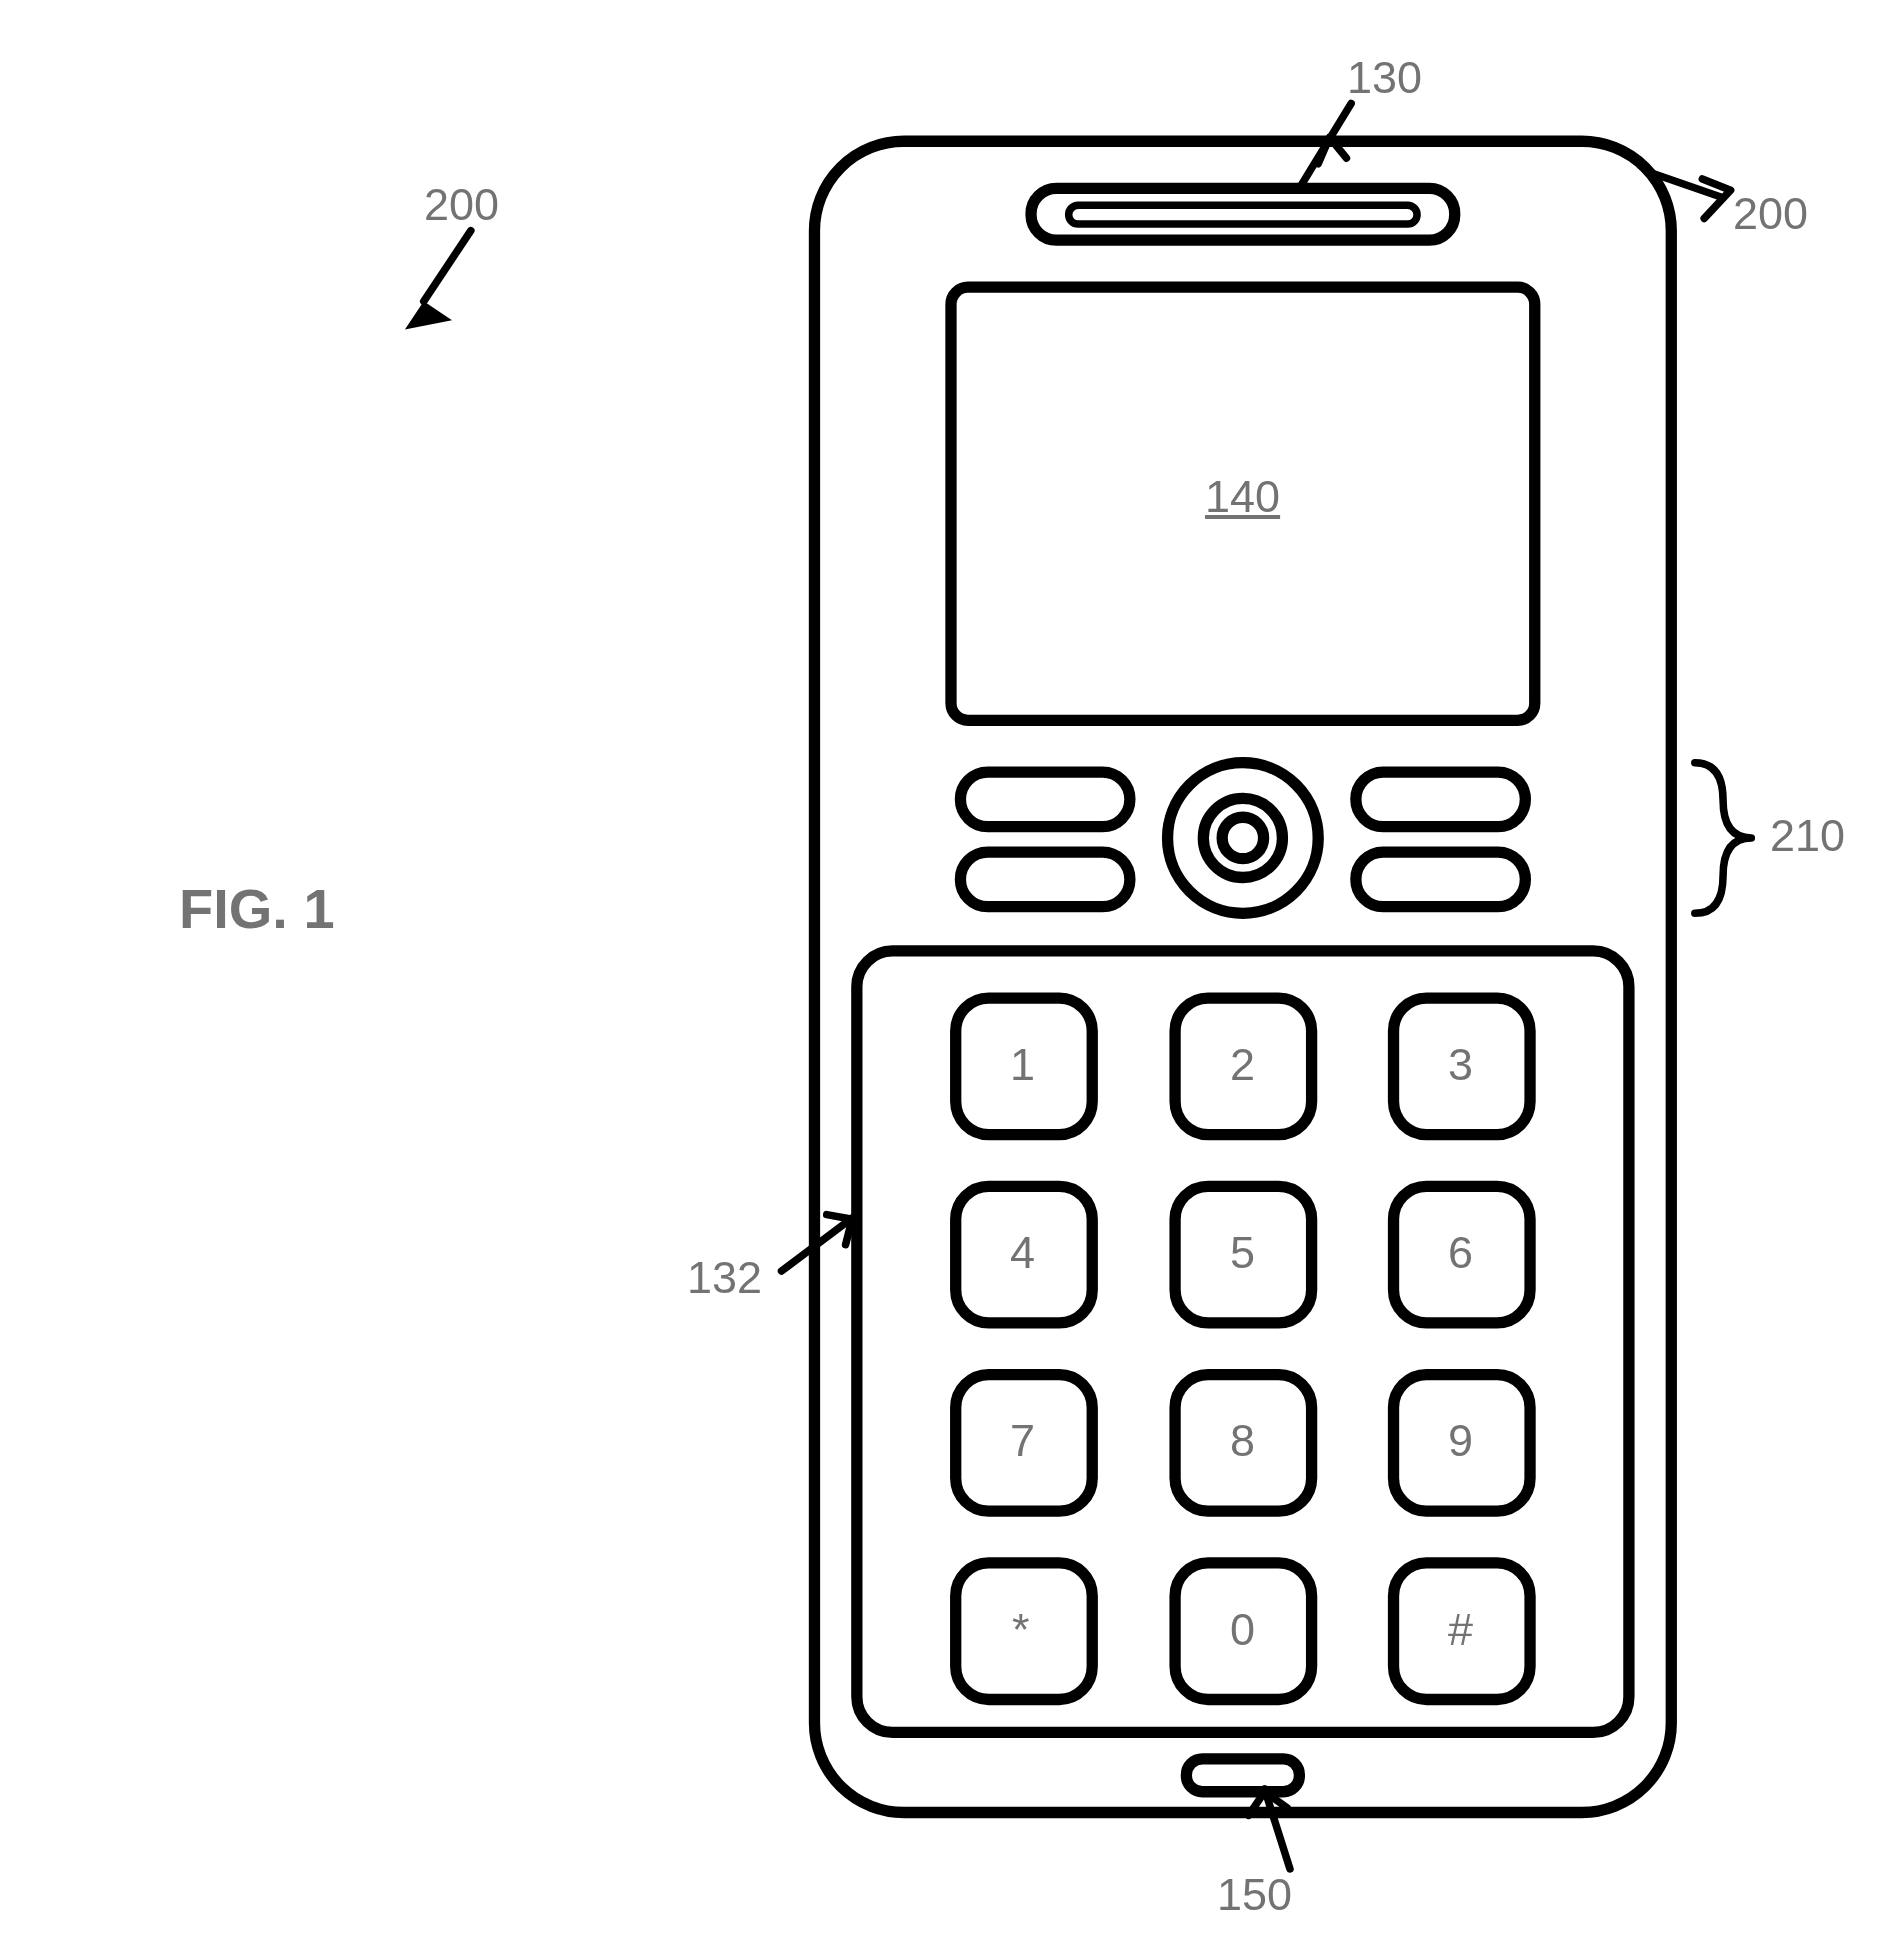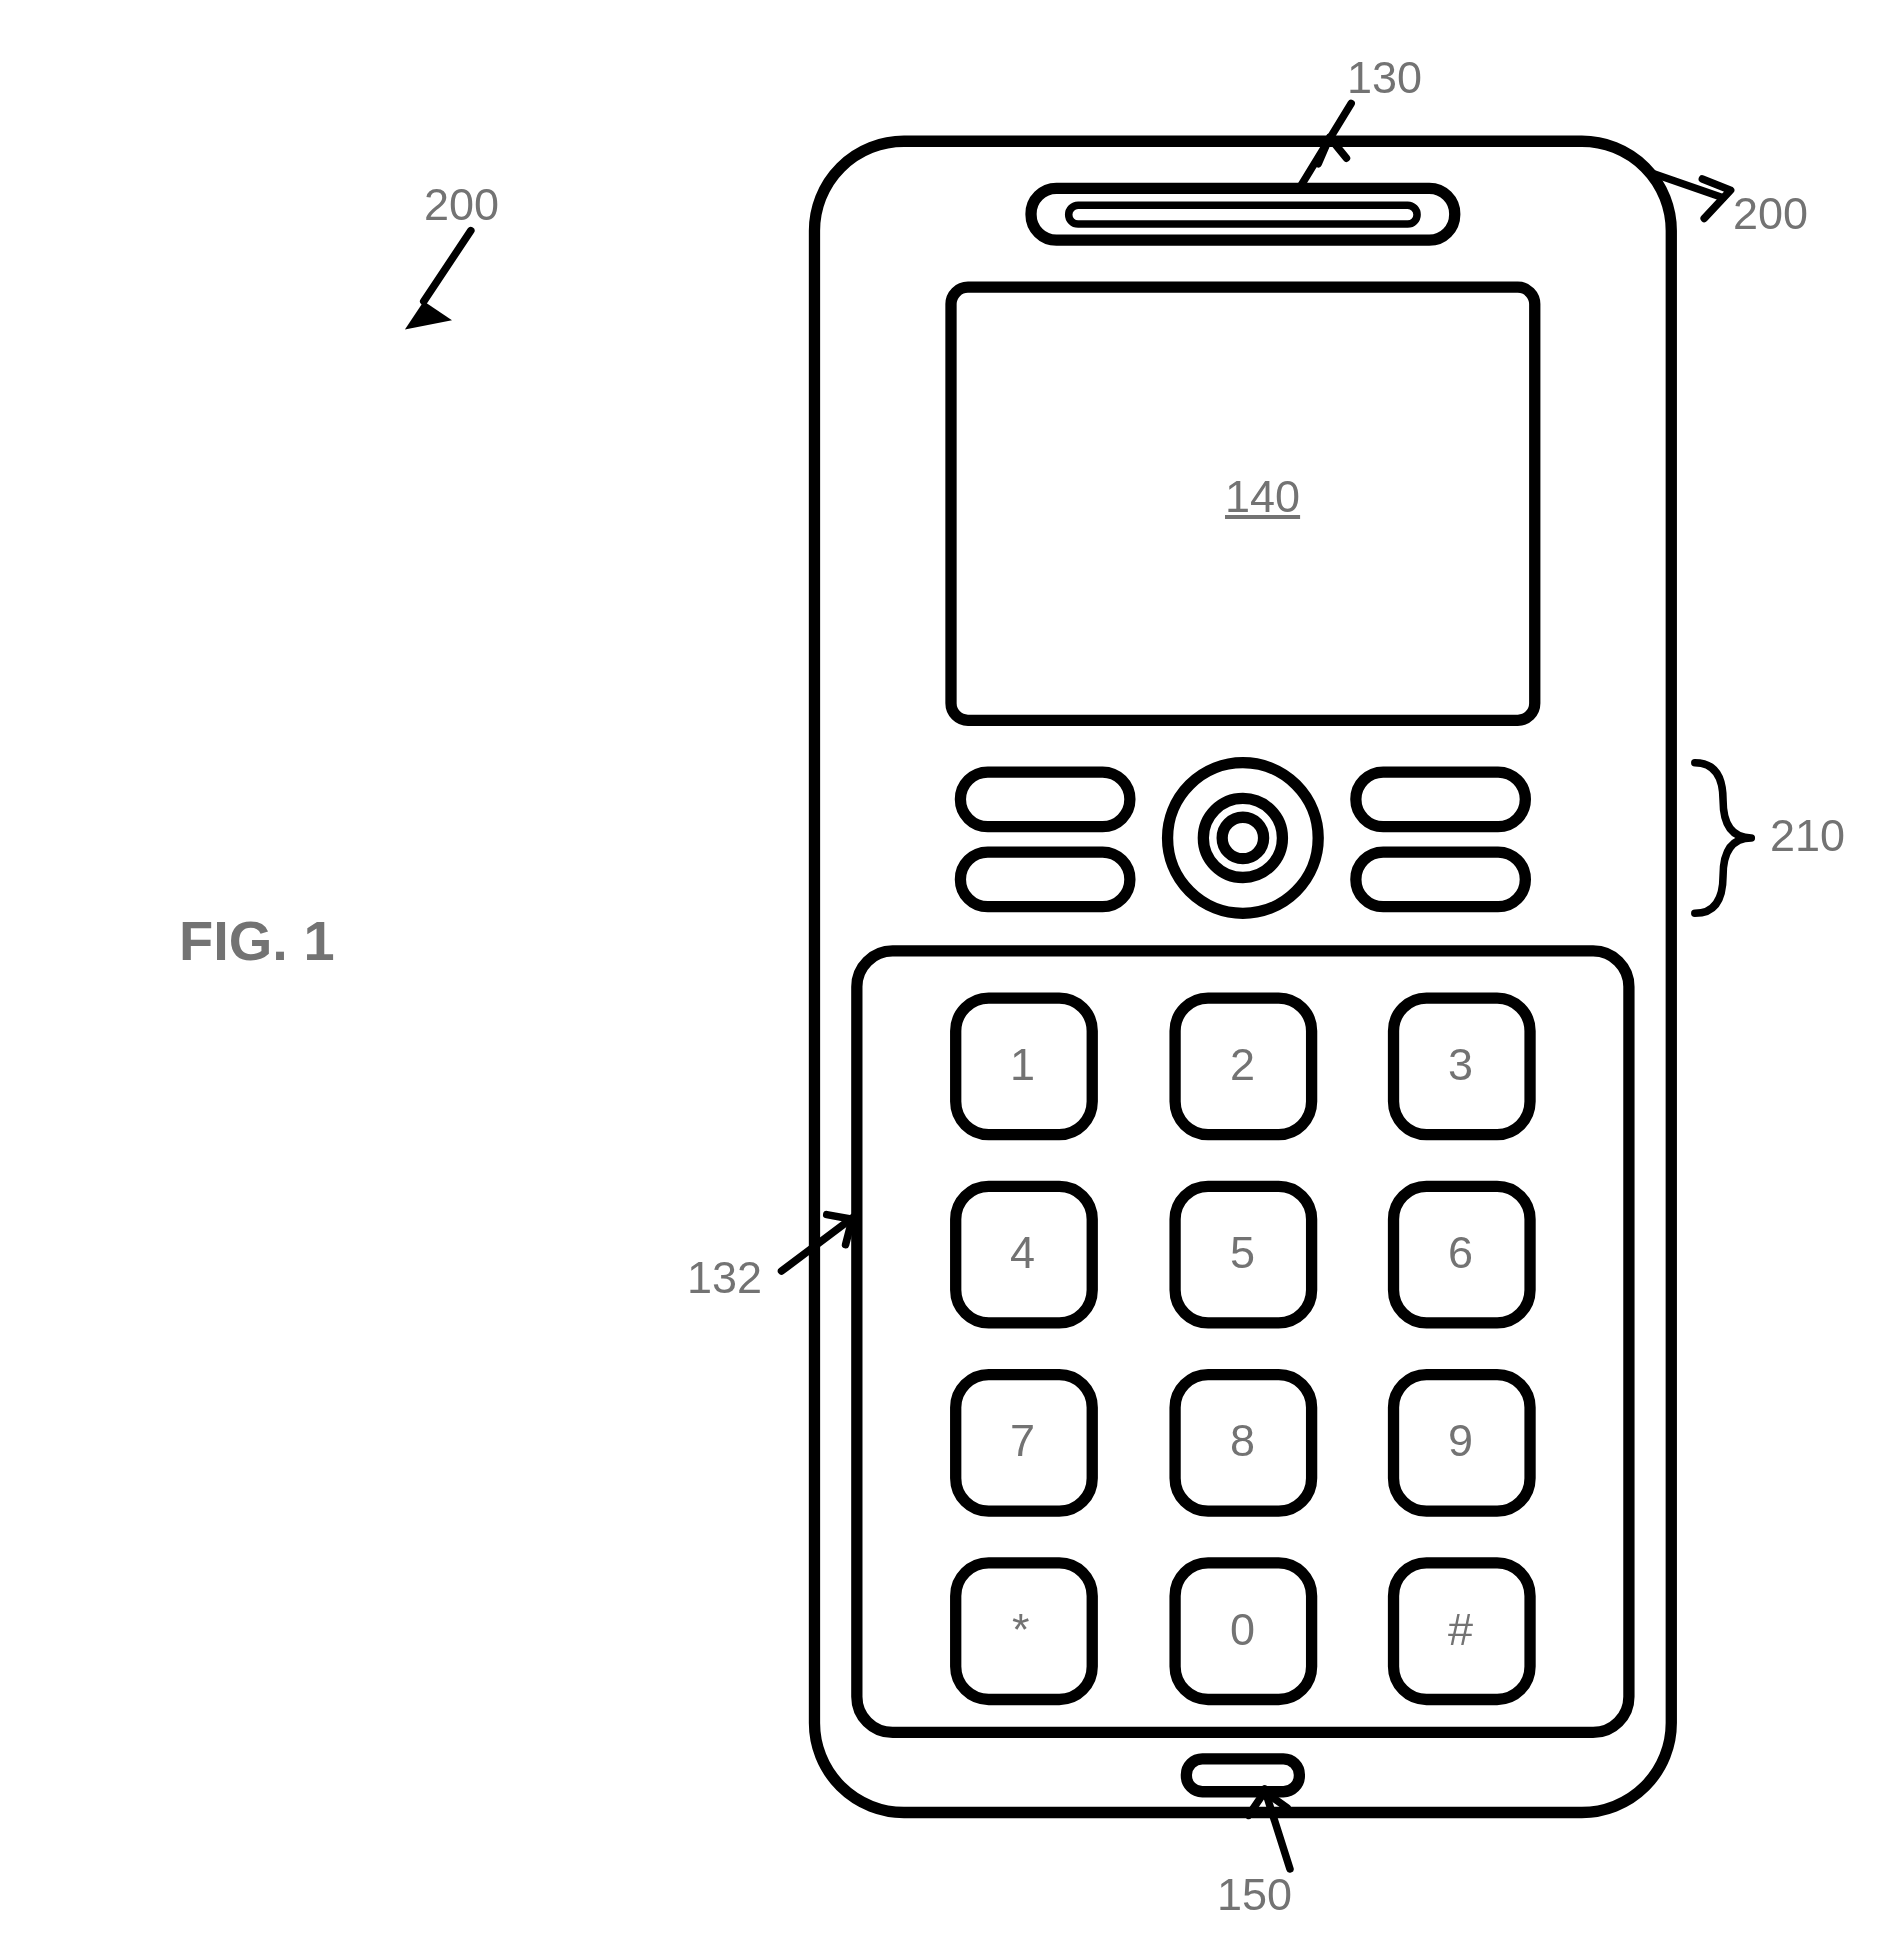--- a/index.html
+++ b/index.html
@@ -1,20 +1,20 @@
 <!DOCTYPE html>
 <html style="font-size:15px"><head>
 <meta charset="utf-8">
 <style>
   html,body{margin:0;padding:0;background:#fff;}
   body{width:1902px;height:1949px;position:relative;
        font-family:Arial,Helvetica,sans-serif;}
   .label{position:absolute;font-size:45px;color:#737373;}
-  .fig{font-weight:700;font-size:56px;margin-top:32px;}
-  .ul{text-decoration:underline;margin-left:20px;}
+  .fig{font-weight:700;font-size:56px;}
+  .ul{text-decoration:underline;}
   svg{position:absolute;top:0;left:0;}
 </style>
 </head>
 <body>
 
 <svg width="1902" height="1949" viewBox="0 0 2020 2070" xmlns="http://www.w3.org/2000/svg">
   <style>
     .s{stroke:#000;fill:none;stroke-width:12;stroke-linecap:round;stroke-linejoin:round;}
     .thin{stroke-width:8;}
   </style>

